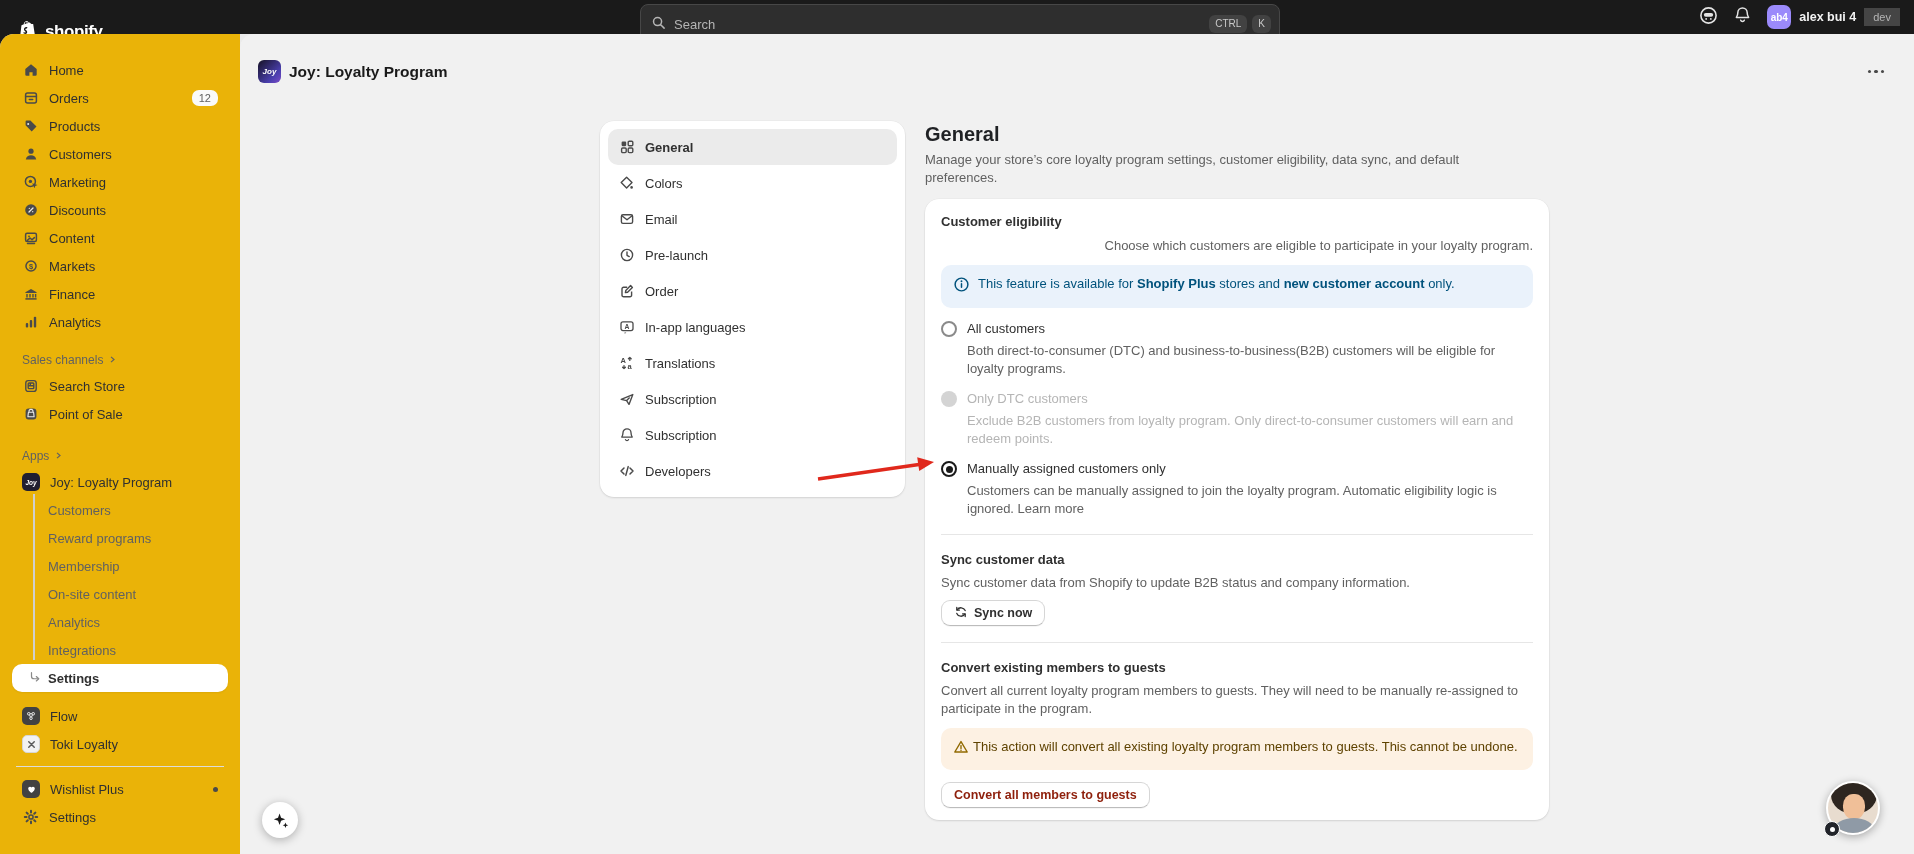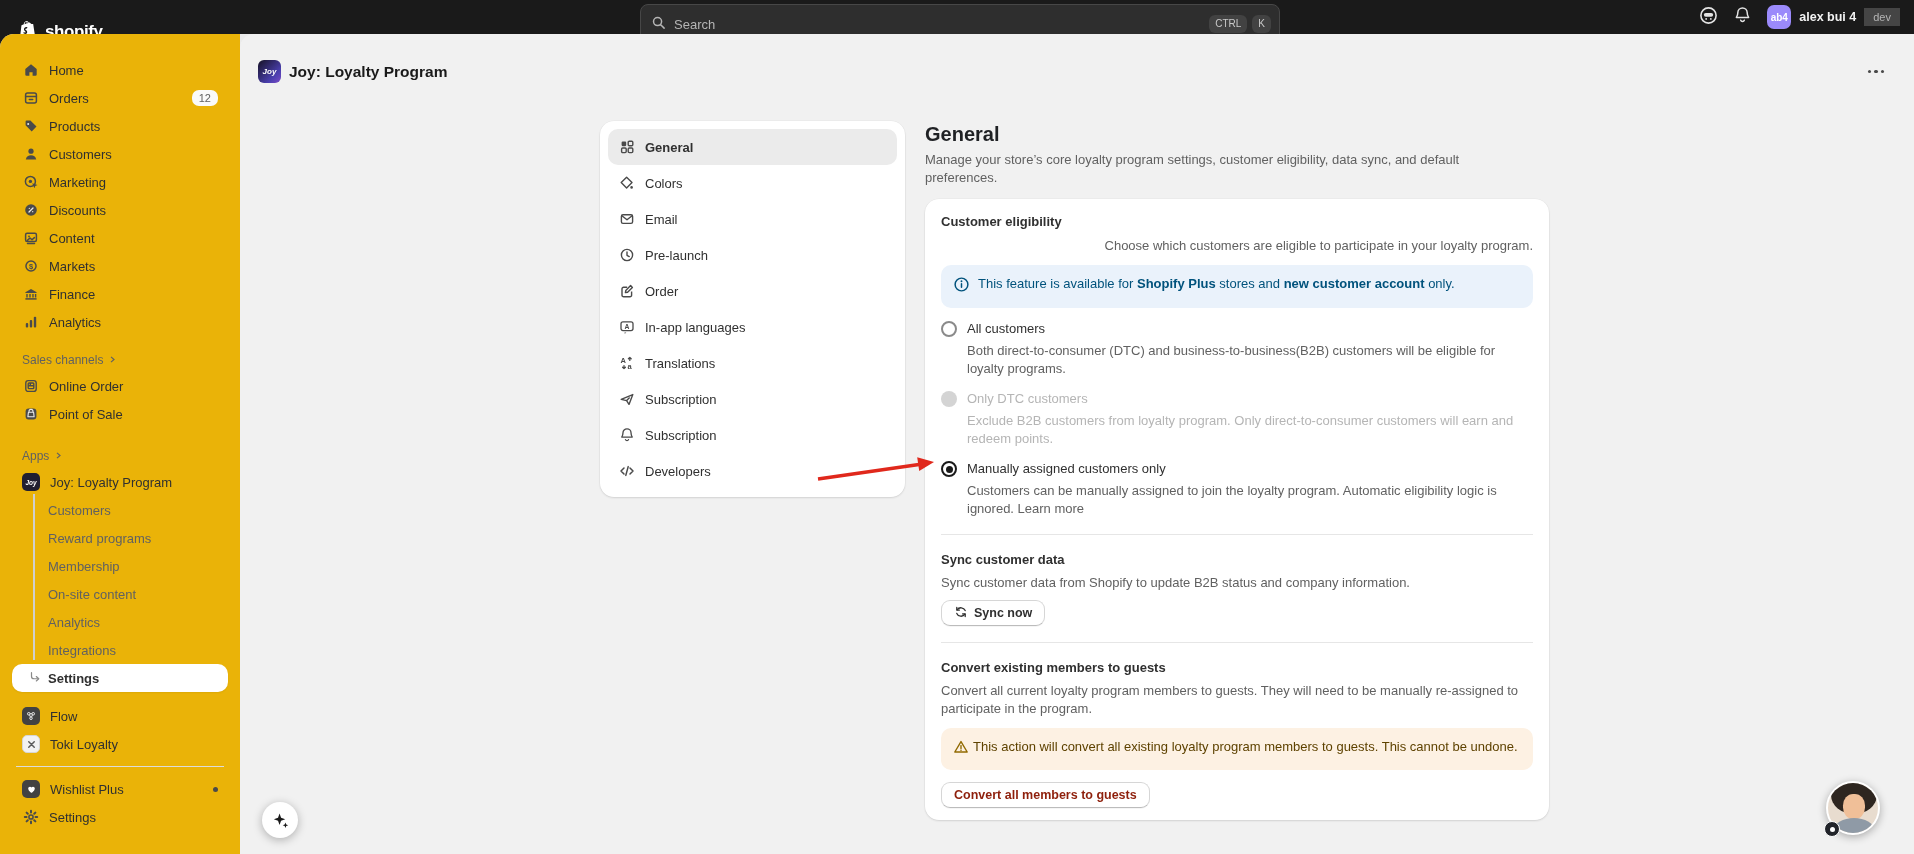--- a/index.html
+++ b/index.html
@@ -260,21 +260,21 @@
           </svg></span>
     </div>
     <div class="side-item">
       <span class="sicon">
           <svg width="16" height="16" viewBox="0 0 16 16" fill="none" stroke="currentColor" stroke-width="1.4">
             <rect x="2.8" y="2.6" width="10.4" height="10.8" rx="2.4"></rect>
             <rect x="5.2" y="5" width="5.6" height="5.6" rx="0.8"></rect>
             <path d="M5.2 7.8h5.6M7.3 5v2.8"></path>
           </svg>
         </span>
-      <span>Online Order</span>
+      <span>Search Store</span>
     </div>
     <div class="side-item">
       <span class="sicon">
           <svg width="16" height="16" viewBox="0 0 16 16">
             <rect x="2.6" y="2.6" width="10.8" height="10.8" rx="3" fill="currentColor"></rect>
             <path d="M6 6.2V5.4a2 2 0 0 1 4 0v.8M5.4 6.2h5.2l.5 4.6H4.9z" fill="none" stroke="#ebebeb" stroke-width="1.1" stroke-linejoin="round"></path>
           </svg>
         </span>
       <span>Point of Sale</span>
     </div>

